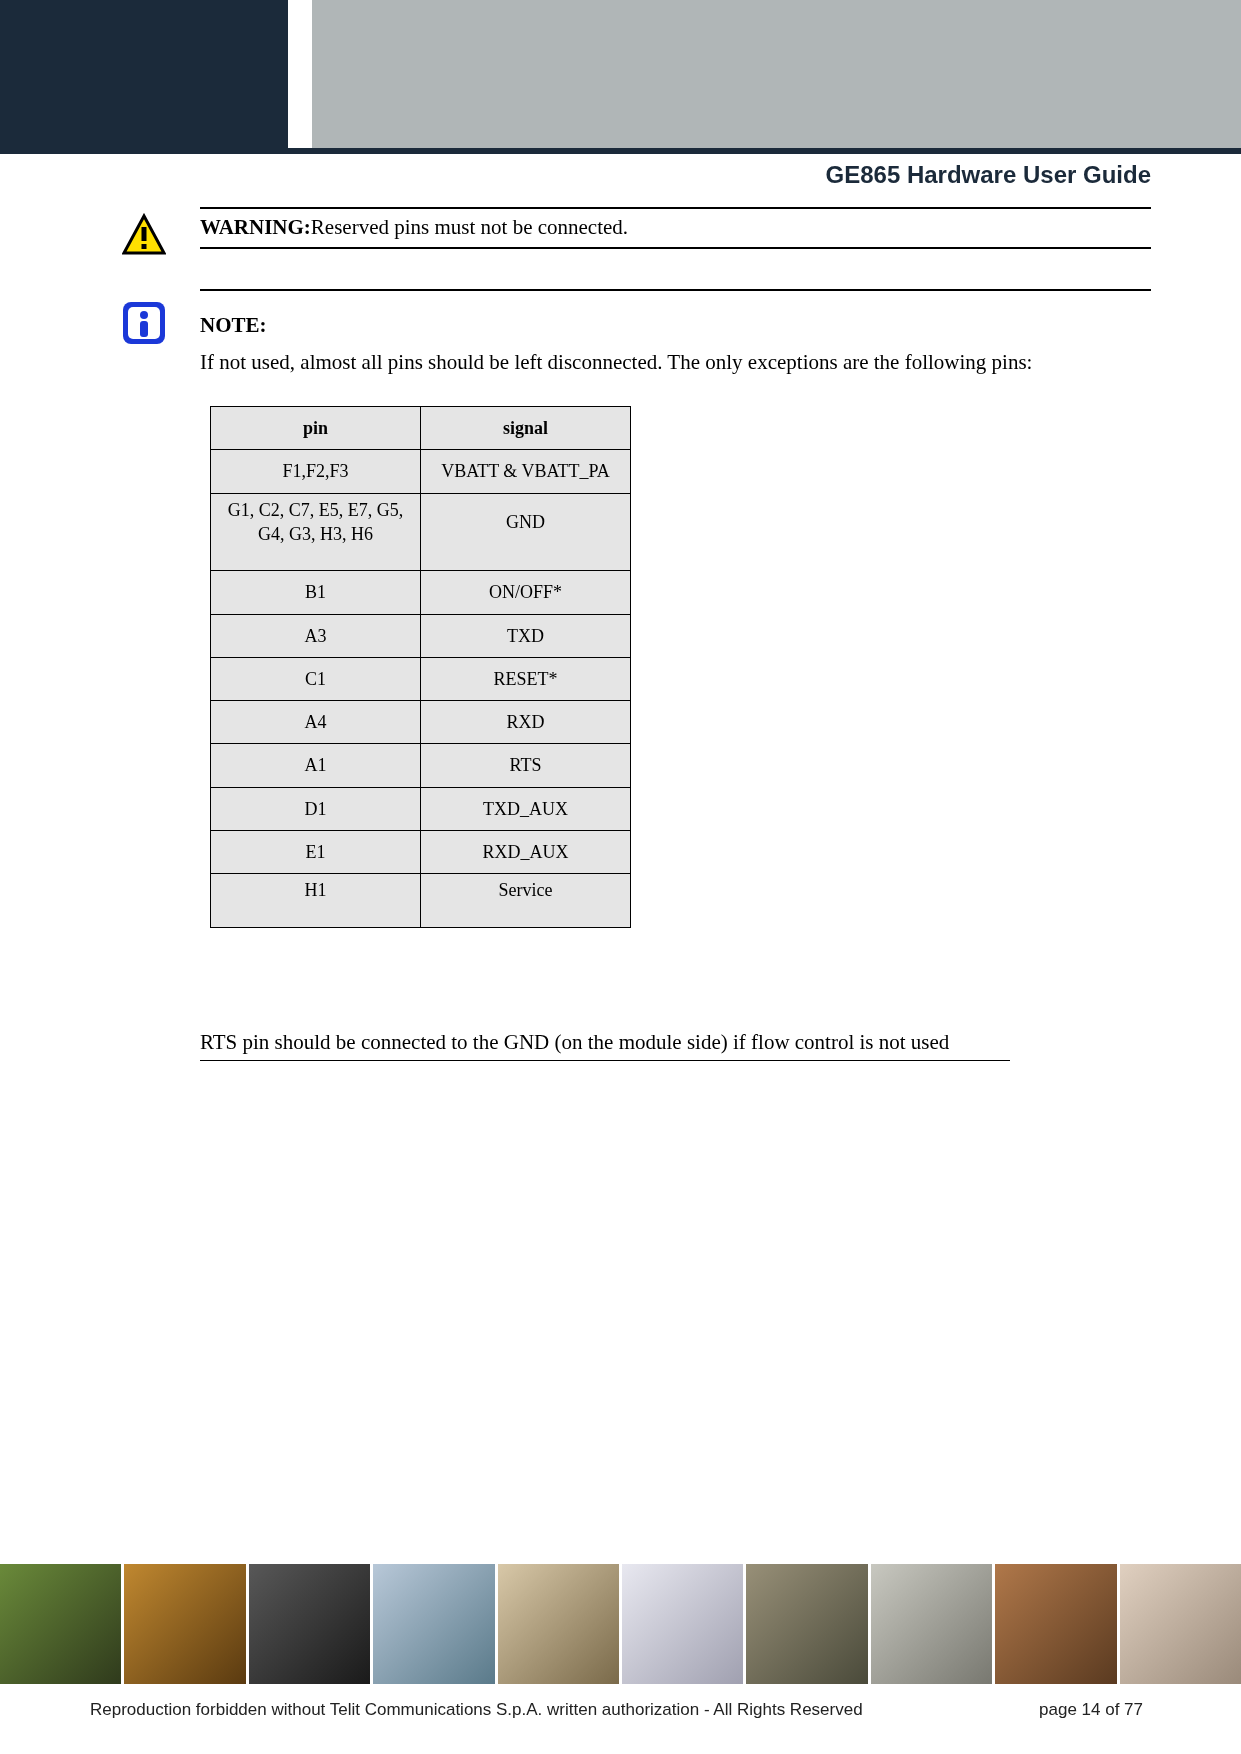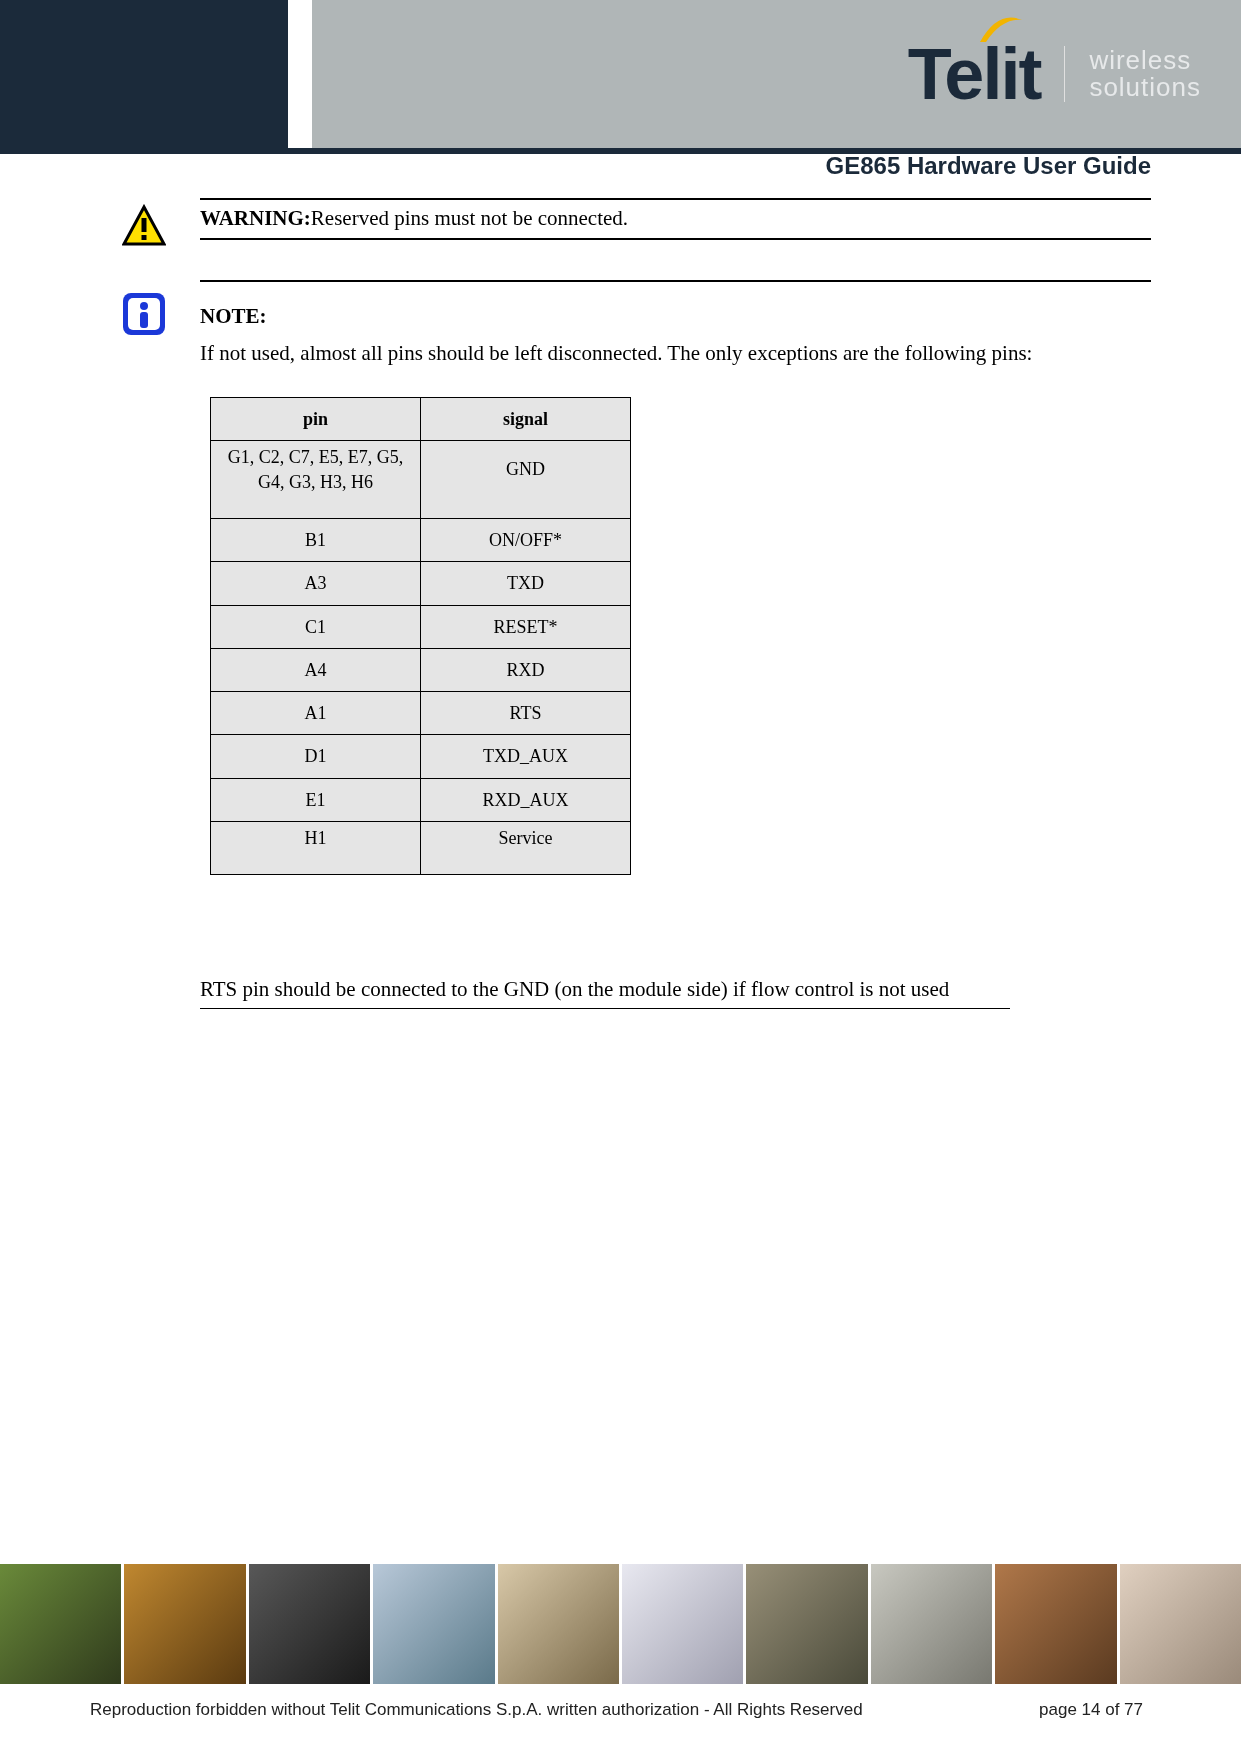--- a/index.html
+++ b/index.html
@@ -76,21 +76,21 @@
   }
   .header-bottom-line {
     position: absolute;
     top: 148px; left: 0; width: 100%; height: 6px;
     background: #1b2a3a;
   }
 
   
   .doc-title-block {
     text-align: right;
-    padding: 4px 90px 0 0;
+    padding: 13px 90px 0 0;
     font-family: Arial, Helvetica, sans-serif;
     color: #1b2a3a;
   }
   .doc-title {
     font-size: 24px;
     font-weight: 700;
   }
   .doc-rev {
     font-size: 20px;
     margin-top: 4px;
@@ -201,35 +201,20 @@
   .t8{background:linear-gradient(135deg,#c8c8c0,#787870);}
   .t9{background:linear-gradient(135deg,#b0784a,#5a3a20);}
   .t10{background:linear-gradient(135deg,#e0d0c0,#9a8a7a);}
 </style>
 </head>
 <body>
 
 <div class="header-band">
   <div class="header-dark"></div>
   <div class="header-gap"></div>
-  <div class="header-gray">
-    <div class="logo-wrap">
-      <div class="logo-word">
-        <span>Telit</span>
-        <svg class="logo-swoosh" viewBox="0 0 46 30">
-          <path d="M2 28 Q20 -4 44 6 Q24 4 8 28 Z" fill="#f2b400"></path>
-        </svg>
-      </div>
-      <div class="logo-divider"></div>
-      <div class="logo-tag">
-        <span>wireless</span>
-        <span>solutions</span>
-      </div>
-    </div>
-  </div>
 </div>
 <div class="header-bottom-line"></div>
 
 <div class="doc-title-block">
   <div class="doc-title">GE865 Hardware User Guide</div>
 </div>
 
 <div class="content">
 
   <div class="callout">
@@ -257,20 +242,24 @@
           <col class="col-pin">
           <col class="col-signal">
         </colgroup>
       <thead>
         <tr>
           <th>pin</th>
           <th>signal</th>
         </tr>
       </thead>
       <tbody>
+        <tr>
+          <td>F1,F2,F3</td>
+          <td>VBATT &amp; VBATT_PA</td>
+        </tr>
         <tr class="tall">
           <td>G1, C2, C7, E5, E7, G5, G4, G3, H3, H6</td>
           <td>GND</td>
         </tr>
         <tr>
           <td>B1</td>
           <td>ON/OFF*</td>
         </tr>
         <tr>
           <td>A3</td>

